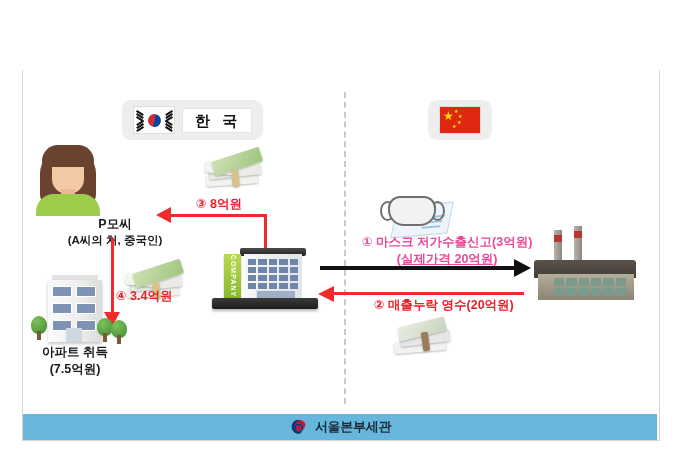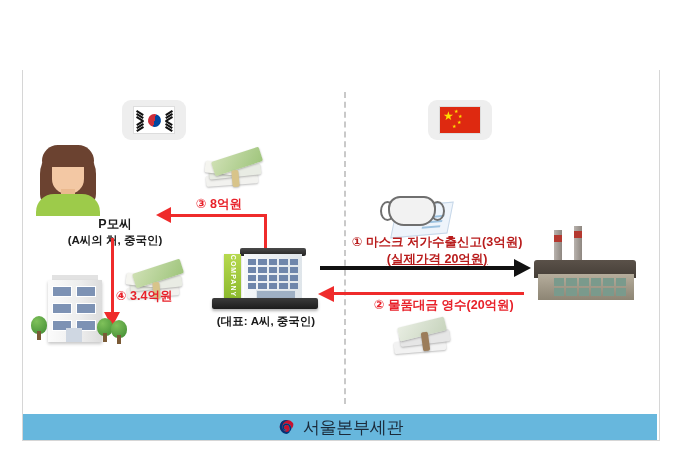--- a/index.html
+++ b/index.html
@@ -409,22 +409,22 @@
   }
   .flow-label {
     position: absolute;
     text-align: center;
     font-size: 12.5px;
     font-weight: bold;
     line-height: 1.35;
     white-space: nowrap;
   }
   #flow-1 {
-    left: 352px; top: 234px;
-    color: #b91c1c;
+    left: 362px; top: 234px;
+    color: #ec4899;
   }
   #flow-1 .sub { font-weight: bold; text-decoration: underline; }
   #flow-2 {
     left: 374px; top: 297px;
     color: #e8212a;
   }
 
   
   .factory { position: absolute; left: 528px; top: 240px; width: 116px; height: 62px; }
   .fac-stack {
@@ -477,22 +477,22 @@
     display: flex;
     align-items: center;
     justify-content: center;
     gap: 7px;
   }
   .gov-logo {
     width: 19px; height: 19px;
     position: relative;
   }
   .footer-text {
-    font-size: 17px;
-    font-weight: normal;
+    font-size: 13px;
+    font-weight: bold;
     color: #1b2a3a;
     letter-spacing: -0.3px;
   }
 </style>
 </head>
 <body>
 
 <div id="page">
 
 
@@ -509,20 +509,21 @@
       <div class="kr-bar" style="left:31px;top:5px;transform:rotate(-33deg);"></div>
       <div class="kr-bar" style="left:31px;top:8px;transform:rotate(-33deg);"></div>
       <div class="kr-bar" style="left:31px;top:11px;transform:rotate(-33deg);"></div>
       <div class="kr-bar" style="left:2px;top:15px;transform:rotate(-33deg);"></div>
       <div class="kr-bar" style="left:2px;top:18px;transform:rotate(-33deg);"></div>
       <div class="kr-bar" style="left:2px;top:21px;transform:rotate(-33deg);"></div>
       <div class="kr-bar" style="left:31px;top:15px;transform:rotate(33deg);"></div>
       <div class="kr-bar" style="left:31px;top:18px;transform:rotate(33deg);"></div>
       <div class="kr-bar" style="left:31px;top:21px;transform:rotate(33deg);"></div>
     </div>
+    <div class="pill-label">한 국</div>
   </div>
 
   <div class="flag-pill" id="pill-cn">
     <div class="flag cn-flag">
       <div class="cn-star" style="left:3px;top:3px;font-size:12px;">★</div>
       <div class="cn-star" style="left:14px;top:2px;font-size:5px;">★</div>
       <div class="cn-star" style="left:18px;top:7px;font-size:5px;">★</div>
       <div class="cn-star" style="left:17px;top:13px;font-size:5px;">★</div>
       <div class="cn-star" style="left:12px;top:17px;font-size:5px;">★</div>
     </div>
@@ -579,20 +580,24 @@
       </div>
     <div class="tree" style="left:74px;top:46px;">
         <div class="leaf"></div>
         <div class="trunk"></div>
       </div>
     <div class="tree" style="left:88px;top:48px;">
         <div class="leaf"></div>
         <div class="trunk"></div>
       </div>
   </div>
+  <div class="apt-label">
+    <div>아파트 취득</div>
+    <div>(7.5억원)</div>
+  </div>
 
   <div class="office">
     <div class="off-roof"></div>
     <div class="off-tower"></div>
     <div class="off-grid">
       <i></i>
         <i></i>
         <i></i>
         <i></i>
         <i></i>
@@ -612,21 +617,20 @@
         <i></i>
         <i></i>
     </div>
     <div class="off-low"></div>
     <div class="off-banner">
       <span>COMPANY</span>
     </div>
     <div class="off-base"></div>
   </div>
   <div class="office-label">
-    <div class="sub">(대표: A씨, 중국인)</div>
   </div>
 
   <div class="mask-doc">
     <div class="doc-sheet"></div>
     <div class="doc-line" style="left:40px;top:24px;width:26px;"></div>
     <div class="doc-line" style="left:42px;top:29px;width:22px;"></div>
     <div class="doc-line" style="left:44px;top:34px;width:18px;"></div>
     <div class="mask-ear" style="left:2px;top:9px;"></div>
     <div class="mask-ear" style="left:52px;top:9px;"></div>
     <div class="mask-shape"></div>
@@ -634,21 +638,21 @@
 
   <div class="arrow-line-black"></div>
   <div class="arrow-head-black"></div>
   <div class="flow-label" id="flow-1">
     <div>① 마스크 저가수출신고(3억원)</div>
     <div class="sub">(실제가격 20억원)</div>
   </div>
 
   <div class="arrow-line-red"></div>
   <div class="arrow-head-red"></div>
-  <div class="flow-label" id="flow-2">② 물품대금 영수(20억원)</div>
+  <div class="flow-label" id="flow-2">② 매출누락 영수(20억원)</div>
 
   <div class="money usd" id="money-2">
     <div class="bill b1"></div>
       <div class="bill b2"></div>
     <div class="bill b3"></div>
       <div class="bill strap"></div>
   </div>
 
   <div class="factory">
     <div class="fac-stack" style="left:26px;top:-10px;"></div>

